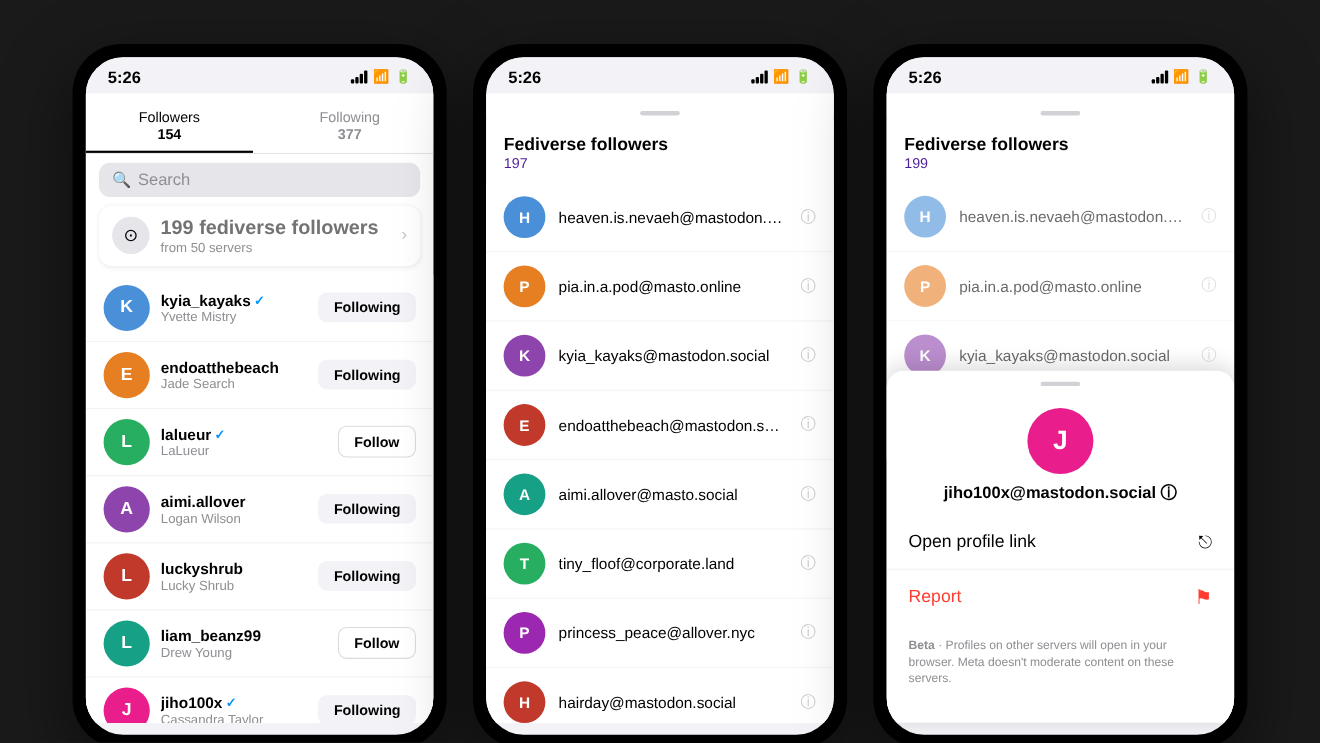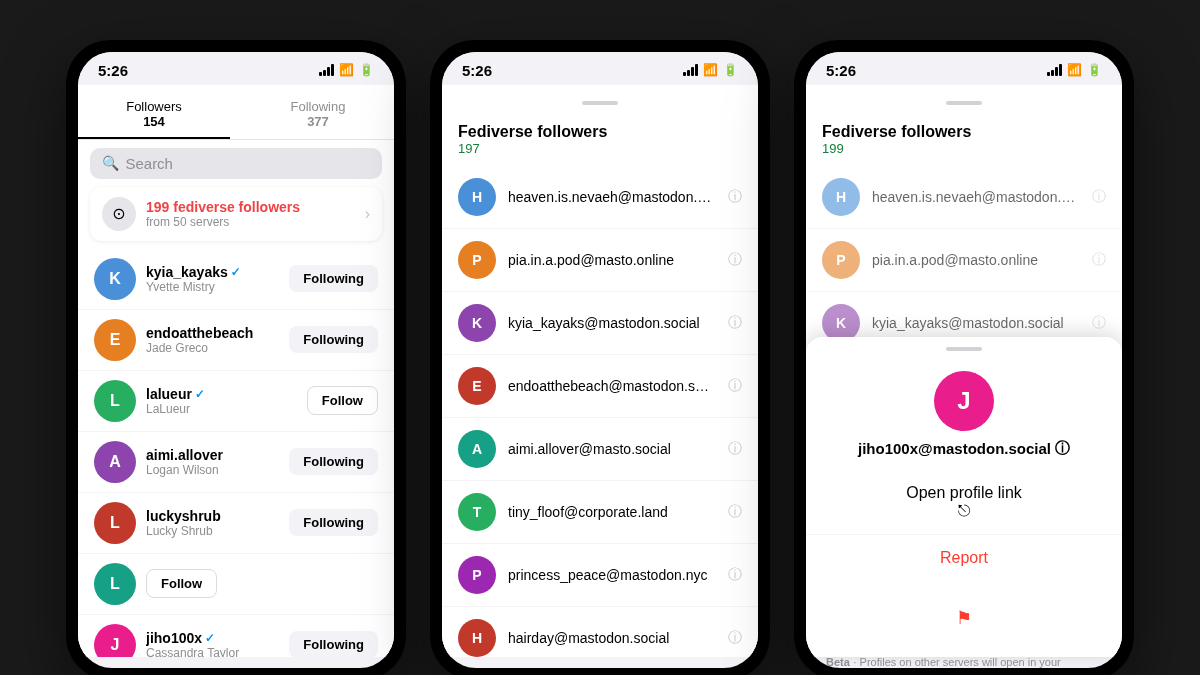--- a/index.html
+++ b/index.html
@@ -125,23 +125,23 @@
       border-radius: 50%;
       display: flex;
       align-items: center;
       justify-content: center;
       font-size: 16px;
     }
     .fedi-text {
       flex: 1;
     }
     .fedi-title {
-      font-size: 14px;
+      font-size: 18px;
       font-weight: 600;
-      color: #ef4444;
+      color: #737373;
     }
     .fedi-subtitle {
       font-size: 12px;
       color: #8e8e93;
     }
     .fedi-chevron {
       color: #c7c7cc;
       font-size: 16px;
     }
     .user-list {
@@ -217,21 +217,21 @@
       padding: 14px 16px 10px;
       background: #fff;
     }
     .fedi-list-title {
       font-size: 16px;
       font-weight: 700;
       color: #000;
     }
     .fedi-list-count {
       font-size: 13px;
-      color: #15803d;
+      color: #4c1d95;
     }
     .fedi-user-list {
       overflow-y: auto;
       height: calc(100% - 80px);
     }
     .fedi-user-row {
       display: flex;
       align-items: center;
       padding: 12px 16px;
       gap: 12px;
@@ -305,21 +305,20 @@
       align-items: center;
       justify-content: center;
       gap: 4px;
     }
     .sheet-action {
       display: flex;
       align-items: center;
       padding: 14px 20px;
       border-bottom: 1px solid #f2f2f7;
       cursor: pointer;
-      flex-direction: column;
     }
     .sheet-action-text {
       font-size: 16px;
       color: #000;
       flex: 1;
     }
     .sheet-action-text.red {
       color: #ff3b30;
     }
     .sheet-action-icon {
@@ -417,21 +416,21 @@
               <div class="user-name">kyia_kayaks <span class="verified-badge">✓</span></div>
               <div class="user-handle">Yvette Mistry</div>
             </div>
             <button class="follow-btn">Following</button>
           </div>
 
           <div class="user-row">
             <div class="avatar av-orange">E</div>
             <div class="user-info">
               <div class="user-name">endoatthebeach</div>
-              <div class="user-handle">Jade Greco</div>
+              <div class="user-handle">Jade Search</div>
             </div>
             <button class="follow-btn">Following</button>
           </div>
 
           <div class="user-row">
             <div class="avatar av-green">L</div>
             <div class="user-info">
               <div class="user-name">lalueur <span class="verified-badge">✓</span></div>
               <div class="user-handle">LaLueur</div>
             </div>
@@ -451,20 +450,24 @@
             <div class="avatar av-red">L</div>
             <div class="user-info">
               <div class="user-name">luckyshrub</div>
               <div class="user-handle">Lucky Shrub</div>
             </div>
             <button class="follow-btn">Following</button>
           </div>
 
           <div class="user-row">
             <div class="avatar av-teal">L</div>
+            <div class="user-info">
+              <div class="user-name">liam_beanz99</div>
+              <div class="user-handle">Drew Young</div>
+            </div>
             <button class="follow-btn follow-outline">Follow</button>
           </div>
 
           <div class="user-row">
             <div class="avatar av-pink">J</div>
             <div class="user-info">
               <div class="user-name">jiho100x <span class="verified-badge">✓</span></div>
               <div class="user-handle">Cassandra Taylor</div>
             </div>
             <button class="follow-btn">Following</button>
@@ -533,21 +536,21 @@
           </div>
 
           <div class="fedi-user-row">
             <div class="avatar av-green" style="width:38px;height:38px;font-size:14px;">T</div>
             <span class="fedi-user-name">tiny_floof@corporate.land</span>
             <span class="info-icon">ⓘ</span>
           </div>
 
           <div class="fedi-user-row">
             <div class="avatar av-magenta" style="width:38px;height:38px;font-size:14px;">P</div>
-            <span class="fedi-user-name">princess_peace@mastodon.nyc</span>
+            <span class="fedi-user-name">princess_peace@allover.nyc</span>
             <span class="info-icon">ⓘ</span>
           </div>
 
           <div class="fedi-user-row">
             <div class="avatar av-red" style="width:38px;height:38px;font-size:14px;">H</div>
             <span class="fedi-user-name">hairday@mastodon.social</span>
             <span class="info-icon">ⓘ</span>
           </div>
 
         </div>

